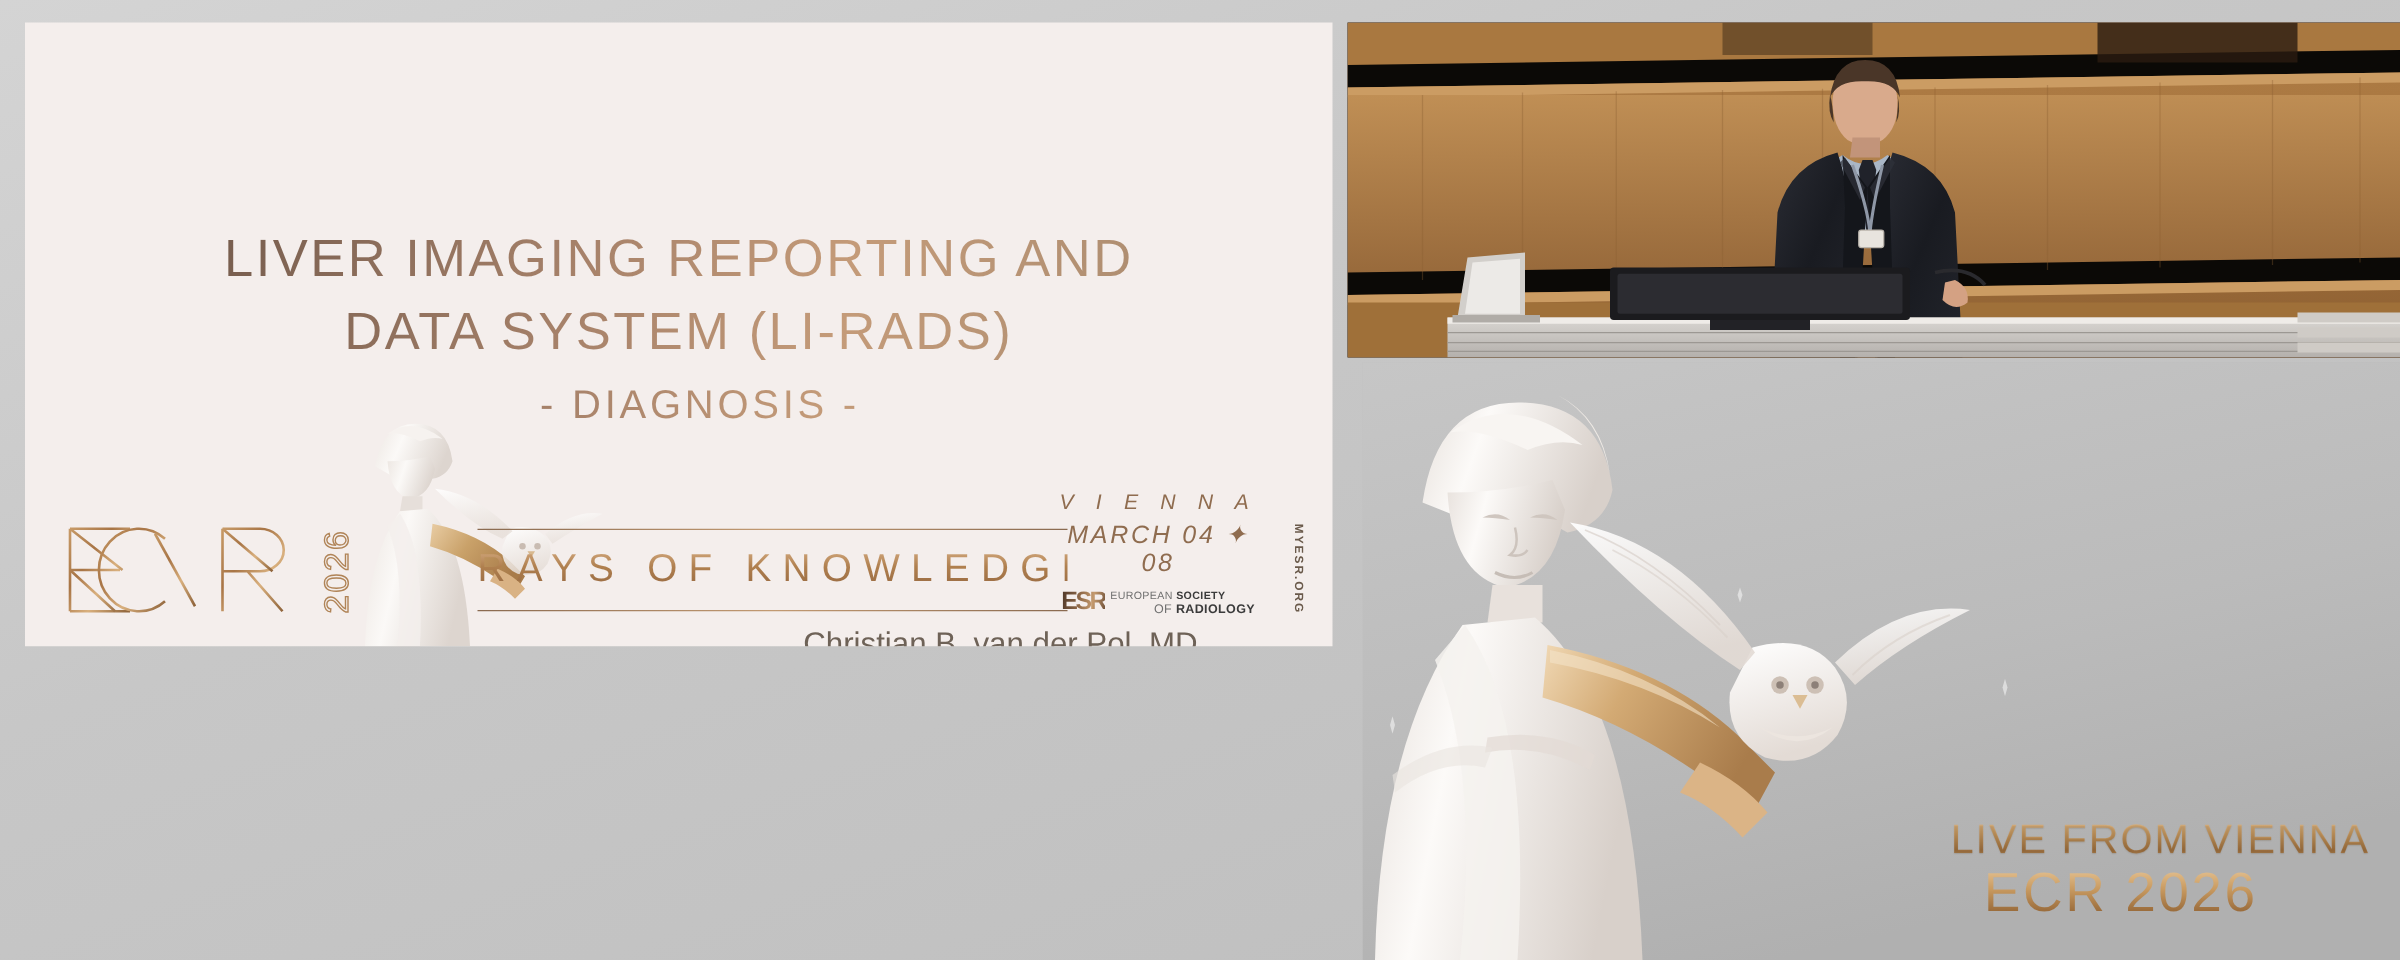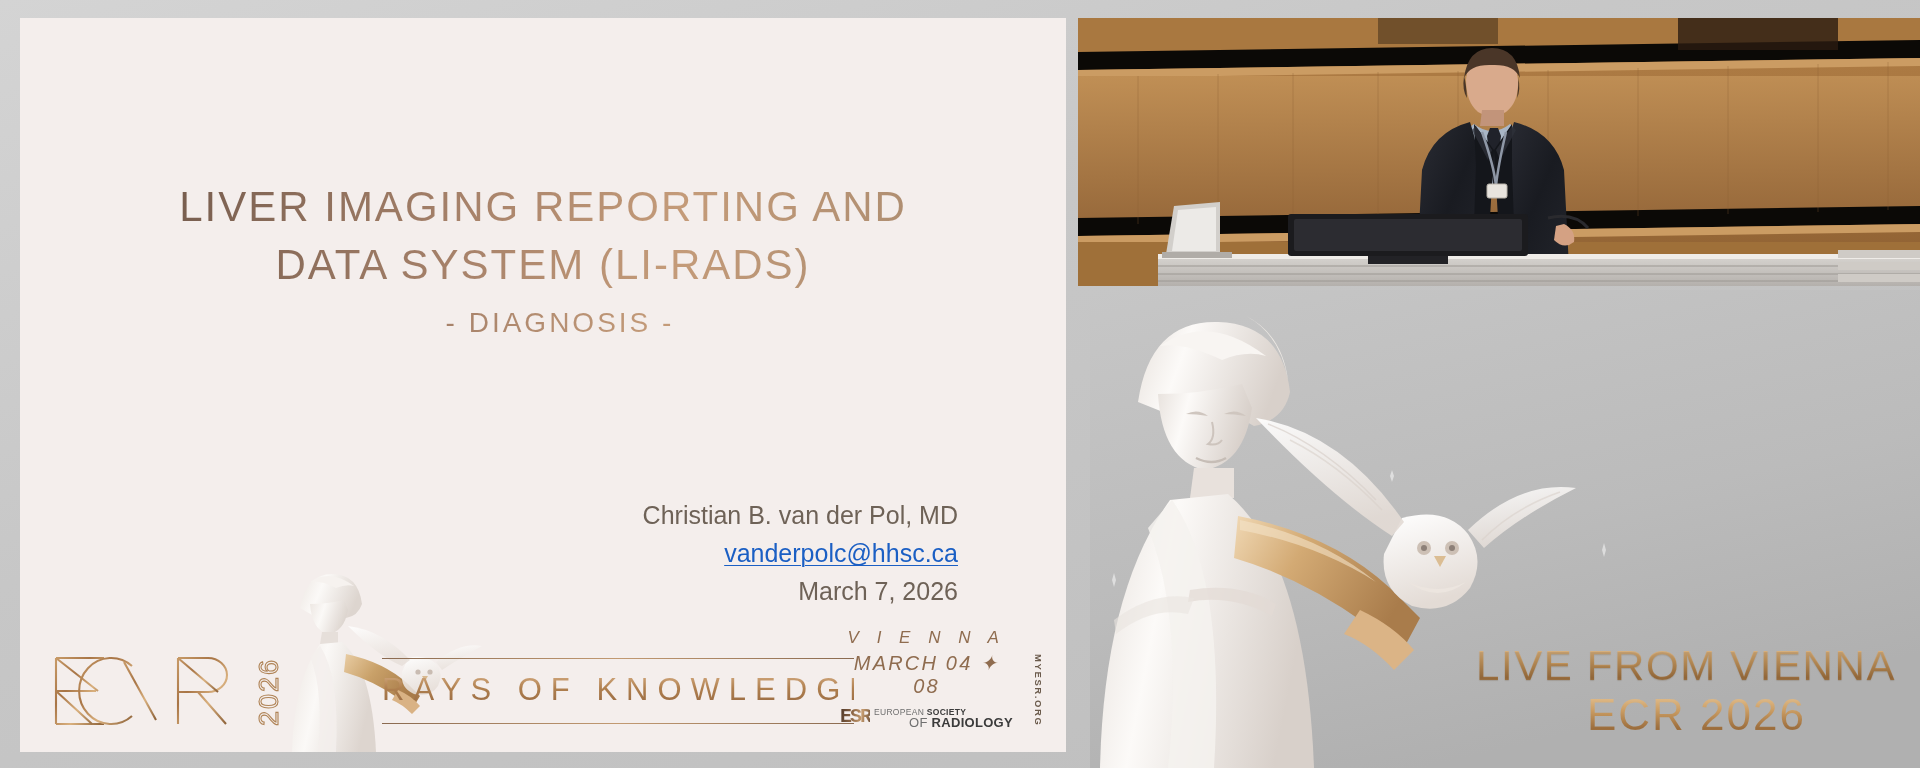--- a/index.html
+++ b/index.html
@@ -9,21 +9,21 @@
     font-family:"Liberation Sans", sans-serif;
   }
   #stage {
     position:relative; width:1920px; height:768px;
     background:linear-gradient(160deg,#d4d4d4 0%,#c7c7c7 40%,#bdbdbd 100%);
   }
 
   
   #slide {
     position:absolute; left:20px; top:18px;
-    width:1046px; height:734px;
+    width:1046px; height:499px;
     background:#f4eeec;
     overflow:hidden;
   }
   #slide-inner { position:absolute; inset:0; }
 
   
   .title-block {
     position:absolute; left:0; top:160px; width:100%;
     text-align:center;
     font-family:"Liberation Sans", sans-serif;
@@ -32,21 +32,21 @@
     line-height:58px;
     letter-spacing:2.0px;
     text-transform:uppercase;
     background:linear-gradient(100deg,#5e4a3e 0%,#7d6252 18%,#a7826a 42%,#c49b79 62%,#b08f72 82%,#8e715c 100%);
     -webkit-background-clip:text;
     background-clip:text;
     color:transparent;
     -webkit-text-fill-color:transparent;
   }
   .title-line { display:block; white-space:nowrap; }
-  .title-line.l3 { font-size:28px; letter-spacing:3px;padding-left:34px; }
+  .title-line.l3 { font-size:32px; letter-spacing:3px;padding-left:34px; }
 
   
   .meta-block {
     position:absolute; right:108px; top:478px;
     text-align:right;
     font-size:25px;
     line-height:38px;
     color:#6e6257;
     font-weight:400;
   }
@@ -117,27 +117,27 @@
     font-style:italic; color:#8f6c4f; margin-top:3px;
   }
   .esr-row {
     margin-top:7px; display:flex; align-items:center; justify-content:center; gap:4px;
   }
   .esr-logo {
     font-size:20px; font-weight:bold; letter-spacing:-2px;
     background:linear-gradient(100deg,#4a3426,#8c6646 40%,#c49a6e 70%,#6b4d36);
     -webkit-background-clip:text; background-clip:text;
     -webkit-text-fill-color:transparent; color:transparent;
-    font-family:Liberation Mono, monospace;
+    font-family:Liberation Sans, sans-serif;
     text-align:center;
   }
   .esr-text { text-align:left; line-height:10px; }
   .esr-l1 { font-size:8.5px; letter-spacing:.3px; color:#6f6f6f; }
   .esr-l1 b { color:#3b3b3b; font-weight:bold; }
-  .esr-l2 { font-size:13px; letter-spacing:.3px; color:#6f6f6f;margin-left:35px; }
+  .esr-l2 { font-size:10px; letter-spacing:.3px; color:#6f6f6f;margin-left:35px; }
   .esr-l2 b { color:#3b3b3b; font-weight:bold; }
   .myesr {
     position:absolute; right:22px; bottom:26px;
     writing-mode:vertical-rl;
     font-size:9.5px; font-weight:bold; letter-spacing:1.6px;
     color:#6a5a4b;
   }
 
   
   #video-panel {
@@ -147,21 +147,21 @@
   }
   
   #brand-panel {
     position:absolute; left:1090px; top:290px;
     width:830px; height:478px;
     overflow:hidden;
     background:linear-gradient(150deg,#c3c3c3 0%,#bcbcbc 45%,#b3b3b3 100%);
   }
   .live-text {
     position:absolute; right:24px; bottom:78px;
-    font-size:42px; font-weight:300; letter-spacing:1.6px;
+    font-size:33px; font-weight:300; letter-spacing:1.6px;
     text-transform:uppercase; white-space:nowrap;
     background:linear-gradient(180deg,#e8c79c 0%,#c79a62 40%,#9d6f3f 75%,#d9b583 100%);
     -webkit-background-clip:text; background-clip:text;
     -webkit-text-fill-color:transparent; color:transparent;
     text-shadow:0 1px 1px rgba(90,60,30,.18);
   }
   .live-ecr {
     position:absolute; right:114px; bottom:28px;
     font-size:44px; font-weight:300; letter-spacing:2px;
     text-transform:uppercase; white-space:nowrap;

